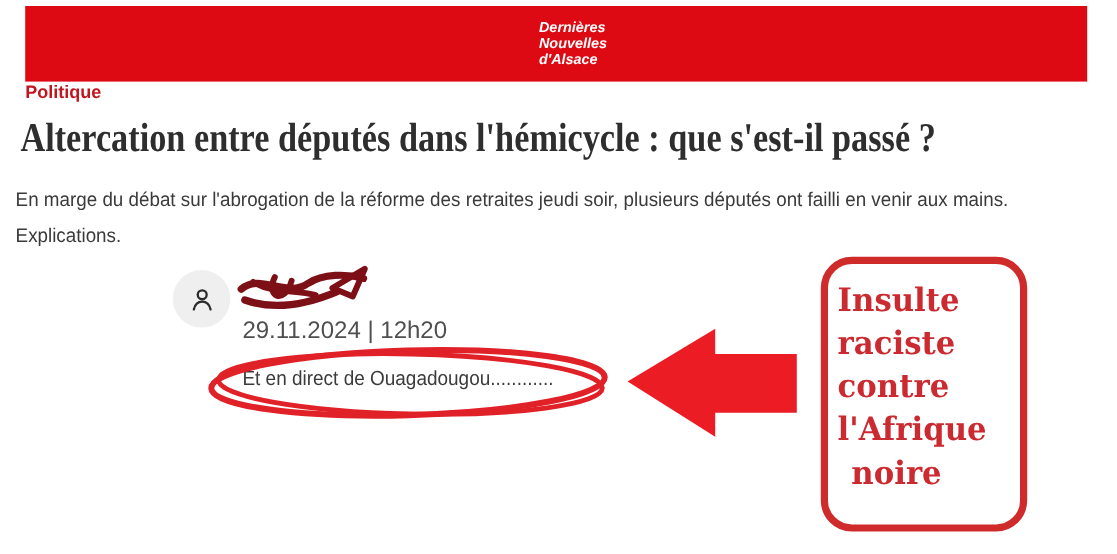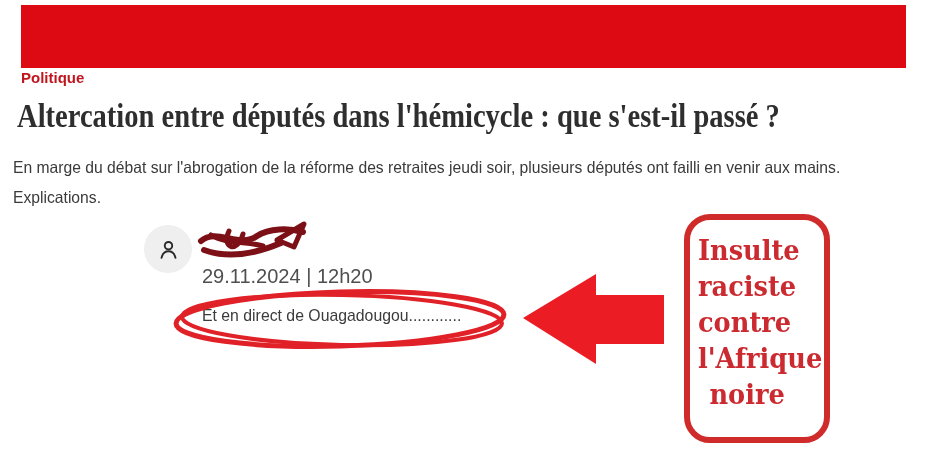--- a/index.html
+++ b/index.html
@@ -47,36 +47,41 @@
   .timestamp{position:absolute;left:202px;top:265px;font-size:20px;color:#4f4f4f;}
   .comment-text{
     position:absolute;left:202px;top:306px;font-size:17px;color:#3b3b3b;
     transform:scaleX(0.93);transform-origin:left top;white-space:nowrap;
   }
 
   
   .ellipse-svg{position:absolute;left:169px;top:286px;}
   .arrow-svg{position:absolute;left:520px;top:270px;}
   .note-box{
-    position:absolute;left:684px;top:214px;width:146px;height:229px;box-sizing:border-box;
+    position:absolute;left:684px;top:214px;width:172px;height:229px;box-sizing:border-box;
     border:6px solid #d02b2b;border-radius:26px;padding:13px 0 0 8px;background:#ffffff;
   }
   .note-line{
     font-family:"DejaVu Serif", serif;font-weight:bold;font-size:27px;line-height:36px;
     color:#cb2a30;white-space:nowrap;transform:scaleX(0.95);transform-origin:left;
   }
   .note-line.indent{padding-left:12px;}
 </style>
 </head>
 <body>
 
 <div>
 
   <header class="banner">
     <div class="logo-group">
+      <div class="tagline">
+        <div>Dernières</div>
+        <div>Nouvelles</div>
+        <div>d'Alsace</div>
+      </div>
     </div>
   </header>
 
   <div class="category">Politique</div>
   <h1 class="headline">Altercation entre députés dans l'hémicycle : que s'est-il passé ?</h1>
   <p class="standfirst">
     <span class="sf-line">En marge du débat sur l'abrogation de la réforme des retraites jeudi soir, plusieurs députés ont failli en venir aux mains.</span>
     <span class="sf-line">Explications.</span>
   </p>
 

